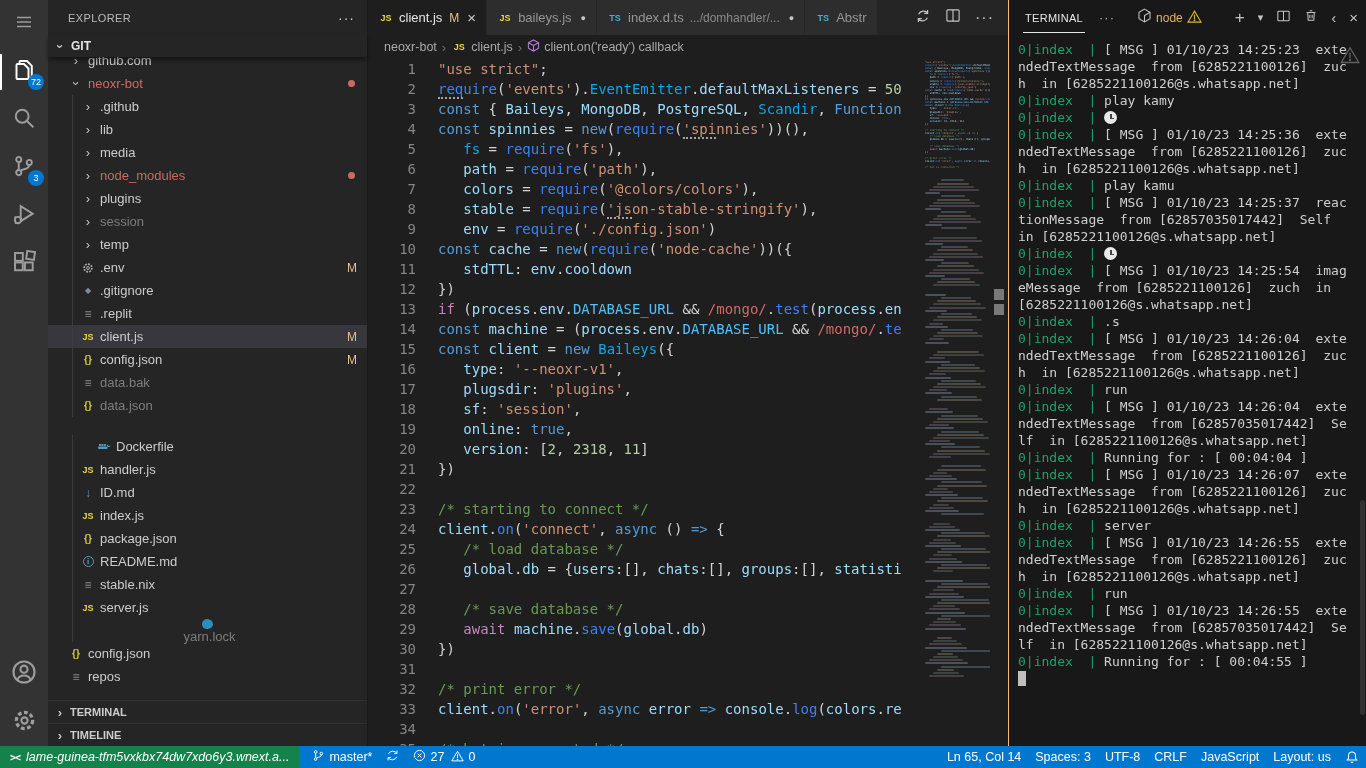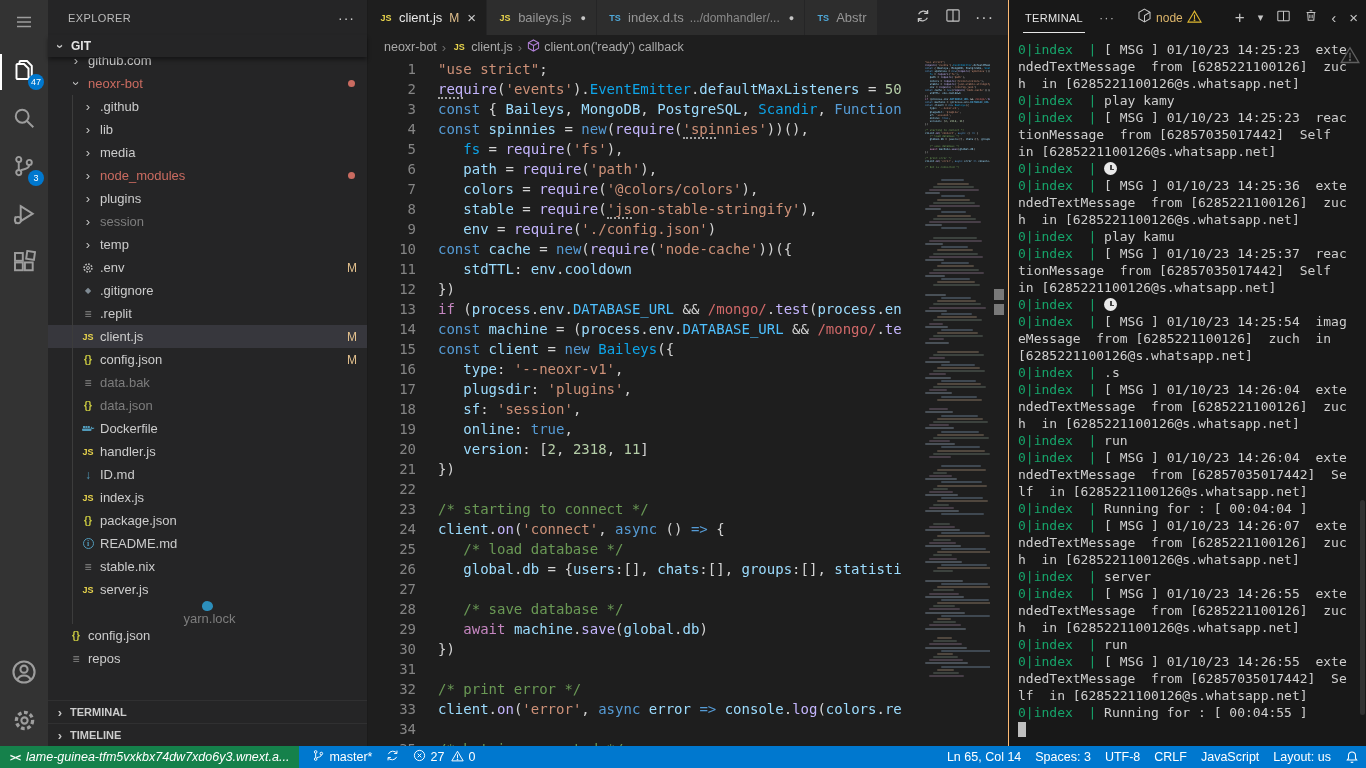--- a/index.html
+++ b/index.html
@@ -73,21 +73,21 @@
   .bc-sep { color:#6d6d6d; font-size:13px; }
   .bc-item { display:flex; align-items:center; gap:4px; cursor:pointer; }
 
   .code-wrap { position:relative; flex:1; overflow:hidden; }
   .code-pane { position:absolute; left:0; top:0; right:83px; bottom:0; overflow:hidden;
     font-family:"DejaVu Sans Mono",monospace; font-size:14px; line-height:20px; }
   .cl { display:flex; height:20px; white-space:pre; }
   .ln { width:48px; text-align:right; color:#858585; flex-shrink:0; padding-right:0; }
   .ct { margin-left:22px; }
   .kw{color:#569cd6}.ctrl{color:#c586c0}.str{color:#ce9178}.num{color:#b5cea8}
-  .fn{color:#c4b5fd}.var{color:#9cdcfe}.cls{color:#0ea5e9}.cnst{color:#4fc1ff}
+  .fn{color:#3b82f6}.var{color:#9cdcfe}.cls{color:#0ea5e9}.cnst{color:#4fc1ff}
   .rgx{color:#d16969}.com{color:#6a9955}.pun{color:#d4d4d4}
   .u { border-bottom:2px dotted rgba(235,235,235,.65); }
 
   .minimap { position:absolute; right:18px; top:2px; width:65px; bottom:0; overflow:hidden;
     font-family:"DejaVu Sans Mono",monospace; }
   .mm-line { height:3.1px; white-space:pre; font-size:2.6px; line-height:3.1px; overflow:hidden; }
   .mm-fill { margin-top:4px; }
   .mm-bar { height:2px; margin-bottom:1.2px; border-radius:1px; }
   .ed-scroll { position:absolute; right:0; top:0; width:18px; bottom:0; }
   .sash-dot { position:absolute; left:4px; width:10px; height:11px; background:#8a8a8a; opacity:.85; }
@@ -141,21 +141,21 @@
             </svg>
         </span>
       </div>
       <div class="ab-item active">
         <span>
           <svg width="24" height="24" viewBox="0 0 16 16">
               <path d="M5 4V2.7a.7.7 0 0 1 .7-.7H10l3.2 3.2v7.1a.7.7 0 0 1-.7.7H11"></path>
               <path d="M3.7 4H8l3 3v6.3a.7.7 0 0 1-.7.7H3.7a.7.7 0 0 1-.7-.7V4.7a.7.7 0 0 1 .7-.7z"></path>
             </svg>
         </span>
-        <span class="ab-badge">47</span>
+        <span class="ab-badge">72</span>
       </div>
       <div class="ab-item">
         <span>
           <svg width="24" height="24" viewBox="0 0 16 16">
               <circle cx="6.8" cy="6.8" r="4.3"></circle>
               <path d="M10 10l4.2 4.2"></path>
             </svg>
         </span>
       </div>
       <div class="ab-item">
@@ -285,21 +285,21 @@
             <span class="badge-m">M</span>
           </div>
           <div class="trow dim lvl2" style="padding-left: 32px;">
             <span class="ficon fi-list">≡</span>
             <span class="lbl">data.bak</span>
           </div>
           <div class="trow dim lvl2" style="padding-left: 32px;">
             <span class="ficon fi-json">{}</span>
             <span class="lbl">data.json</span>
           </div>
-          <div class="trow lvl2" style="padding-left: 32px;">
+          <div class="trow lvl2" style="padding-left: 48px; margin-top: 18px;">
             <span class="ficon">
               <svg width="14" height="11" viewBox="0 0 14 11" fill="#519aba">
                 <rect x="1" y="5.5" width="9.5" height="2.6" rx="1"></rect>
                 <rect x="2" y="3" width="2" height="2"></rect>
                 <rect x="4.4" y="3" width="2" height="2"></rect>
                 <rect x="6.8" y="3" width="2" height="2"></rect>
                 <path d="M10.5 5.8c1.5.6 2.6-.4 3-.9-.8-.4-1.8-.2-2.2 0-.1-.7-.7-1.3-1-1.5-.4.5-.5 1.5-.1 2.2z"></path>
               </svg>
             </span>
             <span class="lbl">Dockerfile</span>
@@ -687,21 +687,20 @@
                 <path d="M3 4.5h10M6.5 2.5h3M4.2 4.5l.6 9h6.4l.6-9M6.7 7v4M9.3 7v4"></path>
               </svg>
           </span>
           <span class="ph-glyph">‹</span>
           <span class="ph-glyph">×</span>
         </span>
       </div>
       <div class="t-content" id="terminal">
           <div class="t-line"><span class="t-pre">0|index  | </span><span>[ MSG ] 01/10/23 14:25:23  extendedTextMessage  from [6285221100126]  zuch  in [6285221100126@s.whatsapp.net]</span></div>
           <div class="t-line"><span class="t-pre">0|index  | </span><span>play kamy</span></div>
-          <div class="t-line"><span class="t-pre">0|index  | </span><span>[ MSG ] 01/10/23 14:25:23  reactionMessage  from [62857035017442]  Self  in [6285221100126@s.whatsapp.net]</span></div>
           <div class="t-line"><span class="t-pre">0|index  | </span><span class="t-clock"></span></div>
           <div class="t-line"><span class="t-pre">0|index  | </span><span>[ MSG ] 01/10/23 14:25:36  extendedTextMessage  from [6285221100126]  zuch  in [6285221100126@s.whatsapp.net]</span></div>
           <div class="t-line"><span class="t-pre">0|index  | </span><span>play kamu</span></div>
           <div class="t-line"><span class="t-pre">0|index  | </span><span>[ MSG ] 01/10/23 14:25:37  reactionMessage  from [62857035017442]  Self  in [6285221100126@s.whatsapp.net]</span></div>
           <div class="t-line"><span class="t-pre">0|index  | </span><span class="t-clock"></span></div>
           <div class="t-line"><span class="t-pre">0|index  | </span><span>[ MSG ] 01/10/23 14:25:54  imageMessage  from [6285221100126]  zuch  in [6285221100126@s.whatsapp.net]</span></div>
           <div class="t-line"><span class="t-pre">0|index  | </span><span>.s</span></div>
           <div class="t-line"><span class="t-pre">0|index  | </span><span>[ MSG ] 01/10/23 14:26:04  extendedTextMessage  from [6285221100126]  zuch  in [6285221100126@s.whatsapp.net]</span></div>
           <div class="t-line"><span class="t-pre">0|index  | </span><span>run</span></div>
           <div class="t-line"><span class="t-pre">0|index  | </span><span>[ MSG ] 01/10/23 14:26:04  extendedTextMessage  from [62857035017442]  Self  in [6285221100126@s.whatsapp.net]</span></div>

